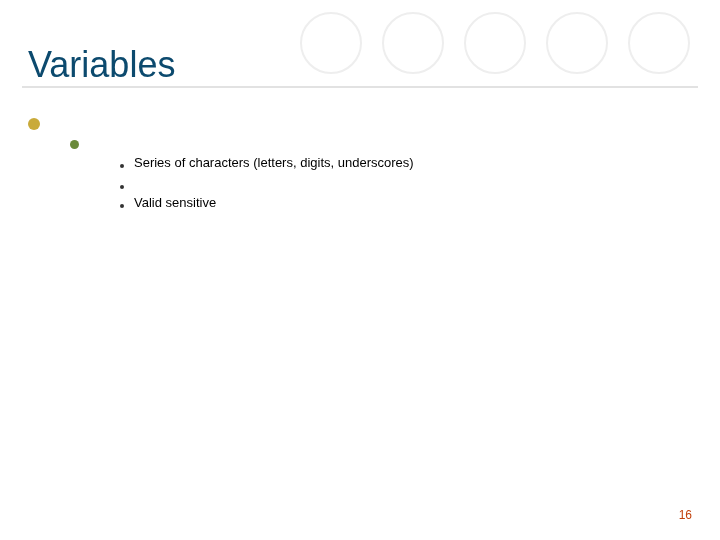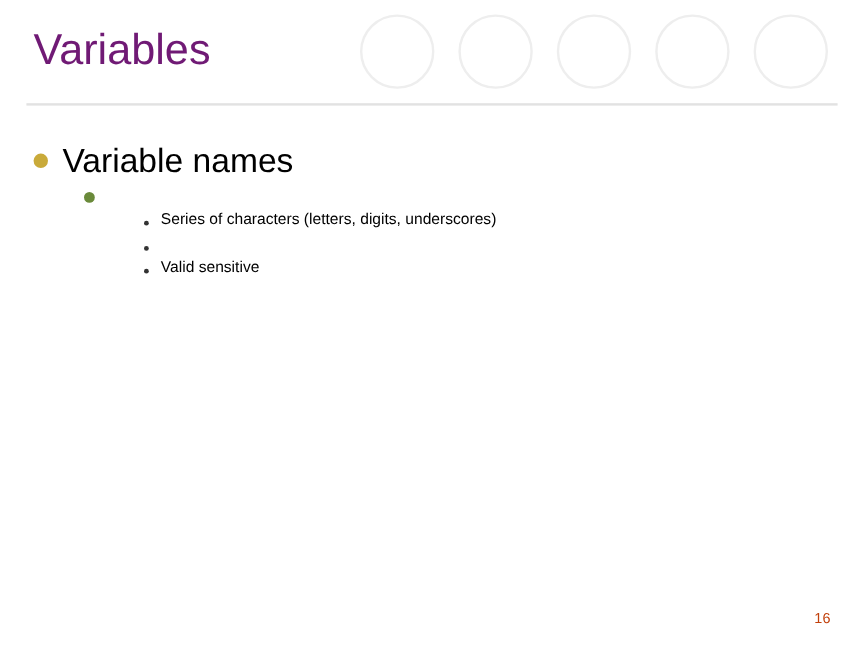--- a/index.html
+++ b/index.html
@@ -2,22 +2,22 @@
 <html><head>
 <meta charset="utf-8">
 <style>
   html,body{margin:0;padding:0;width:720px;height:540px;background:#fff;
     font-family:Arial,Helvetica,sans-serif;color:#000;position:relative;
     overflow:hidden}
   .slide{width:720px;height:540px;position:relative;box-sizing:border-box}
   .circles{position:absolute;top:12px;right:30px;display:flex;gap:20px}
   .circle{width:62px;height:62px;border-radius:50%;border:2px solid #eee;
     box-sizing:border-box}
-  .title{position:absolute;top:20px;left:28px;font-size:36px;
-    color:#701a75;letter-spacing:0}
+  .title{position:absolute;top:44px;left:28px;font-size:36px;
+    color:#0c4a6e;letter-spacing:0}
   .rule{position:absolute;top:86px;left:22px;right:22px;height:0;
     border-top:2px solid #e2e2e2}
   .body{position:absolute;top:110px;left:28px;right:40px}
   .l1{display:flex;align-items:center;margin:8px 0 6px}
   .dot1{width:12px;height:12px;border-radius:50%;background:#c9aa3a;
     margin-right:12px;flex:0 0 auto}
   .l1-text{font-size:28px}
   .l2{display:flex;align-items:center;margin:10px 0 4px 42px}
   .dot2{width:9px;height:9px;border-radius:50%;background:#6a8a3a;
     margin-right:10px;flex:0 0 auto}
@@ -42,21 +42,20 @@
   </div>
 
   <div class="title">Variables</div>
 
   <div class="rule"></div>
 
   <div class="body">
 
     <div class="l1">
       <span class="dot1"></span>
-      <span class="l1-text">Variable names</span>
     </div>
 
     <div class="l2">
       <span class="dot2"></span>
     </div>
 
     <div class="l3">
       <span class="dot3"></span>
       <span class="l3-text">Series of characters (letters, digits, underscores)</span>
     </div>

